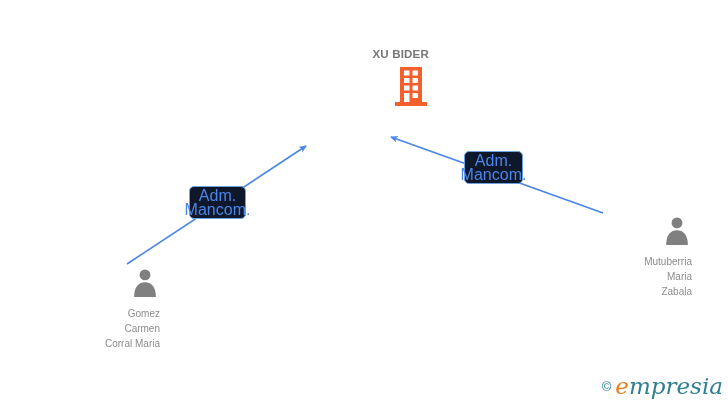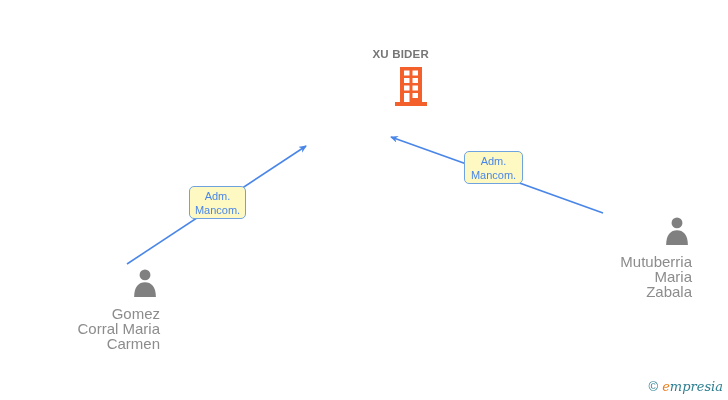--- a/index.html
+++ b/index.html
@@ -32,35 +32,35 @@
     font-weight: bold;
     color: #767676;
     line-height: 15.5px;
     letter-spacing: 0.2px;
     white-space: nowrap;
   }
   .company-node .icon-wrap {
     margin-top: 4px;
   }
   .person-name {
-    font-size: 15px;
+    font-size: 10px;
     color: #8c8c8c;
     line-height: 15px;
     white-space: nowrap;
   }
   .person-node .icon-wrap {
     margin-bottom: 5px;
   }
   .edge-label {
     position: absolute;
-    background: #fef9c3;
+    background: #0f172a;
     border: 1.5px solid #6fa3e0;
     border-radius: 5px;
     color: #4a86e8;
-    font-size: 11px;
+    font-size: 16px;
     line-height: 14px;
     display: flex;
     flex-direction: column;
     align-items: center;
     justify-content: center;
     box-sizing: border-box;
     cursor: pointer;
   }
   .edge-label-left  { left: 189px; top: 186px; width: 57px; height: 33px; }
   .edge-label-right { left: 464px; top: 151px; width: 59px; height: 33px; }
@@ -73,21 +73,21 @@
     gap: 4px;
     user-select: none;
   }
   .watermark .copy {
     color: #2e7f90;
     font-size: 13px;
   }
   .watermark .brand {
     font-family: "DejaVu Serif", serif;
     font-style: italic;
-    font-size: 13px;
+    font-size: 23px;
     line-height: 17px;
   }
   .watermark .brand .first { color: #e87e1e; }
   .watermark .brand .rest  { color: #2e7f90; }
 </style>
 </head>
 <body>
 
 <div class="canvas">
 
@@ -123,22 +123,22 @@
 
   <div class="node person-node" style="left:40px; top:268px; width:120px;">
     <div class="icon-wrap">
       <svg width="30" height="29" viewBox="0 0 40 40">
         <circle cx="20" cy="9.5" r="7.5" fill="#808080"></circle>
         <path d="M5,40 C5,25.5 11.5,19.5 20,19.5 C28.5,19.5 35,25.5 35,40 Z" fill="#808080"></path>
       </svg>
     </div>
     <div class="person-name">
       <div>Gomez</div>
+      <div>Carmen</div>
       <div>Corral Maria</div>
-      <div>Carmen</div>
     </div>
   </div>
 
   <div class="node person-node" style="left:572px; top:216px; width:120px;">
     <div class="icon-wrap">
       <svg width="30" height="29" viewBox="0 0 40 40">
         <circle cx="20" cy="9.5" r="7.5" fill="#808080"></circle>
         <path d="M5,40 C5,25.5 11.5,19.5 20,19.5 C28.5,19.5 35,25.5 35,40 Z" fill="#808080"></path>
       </svg>
     </div>

